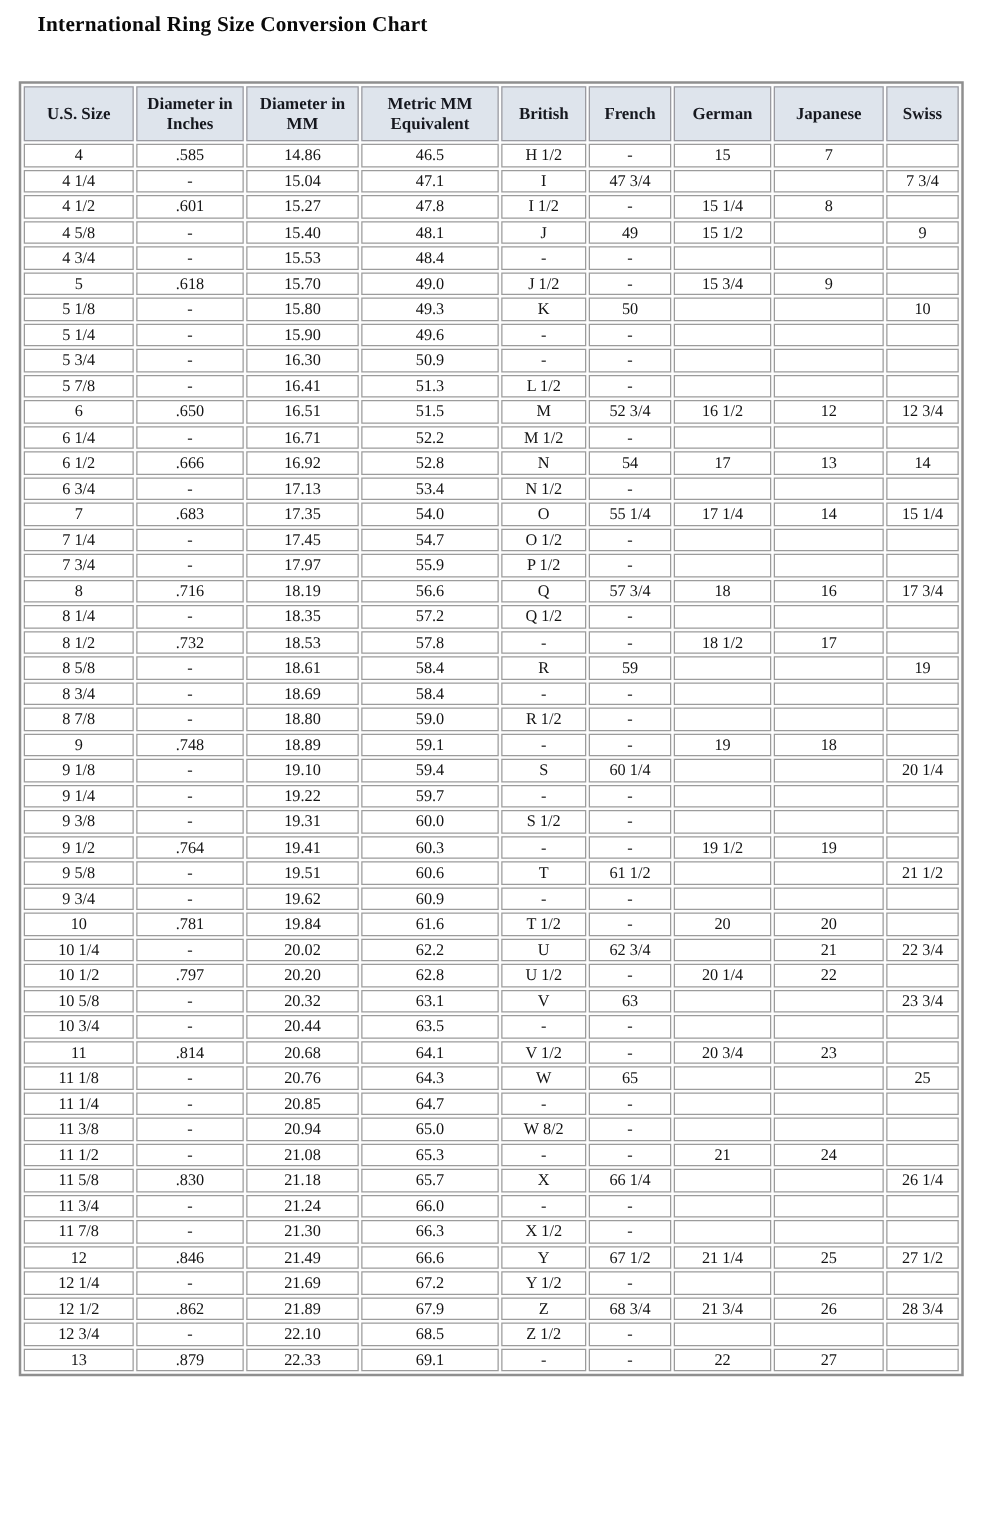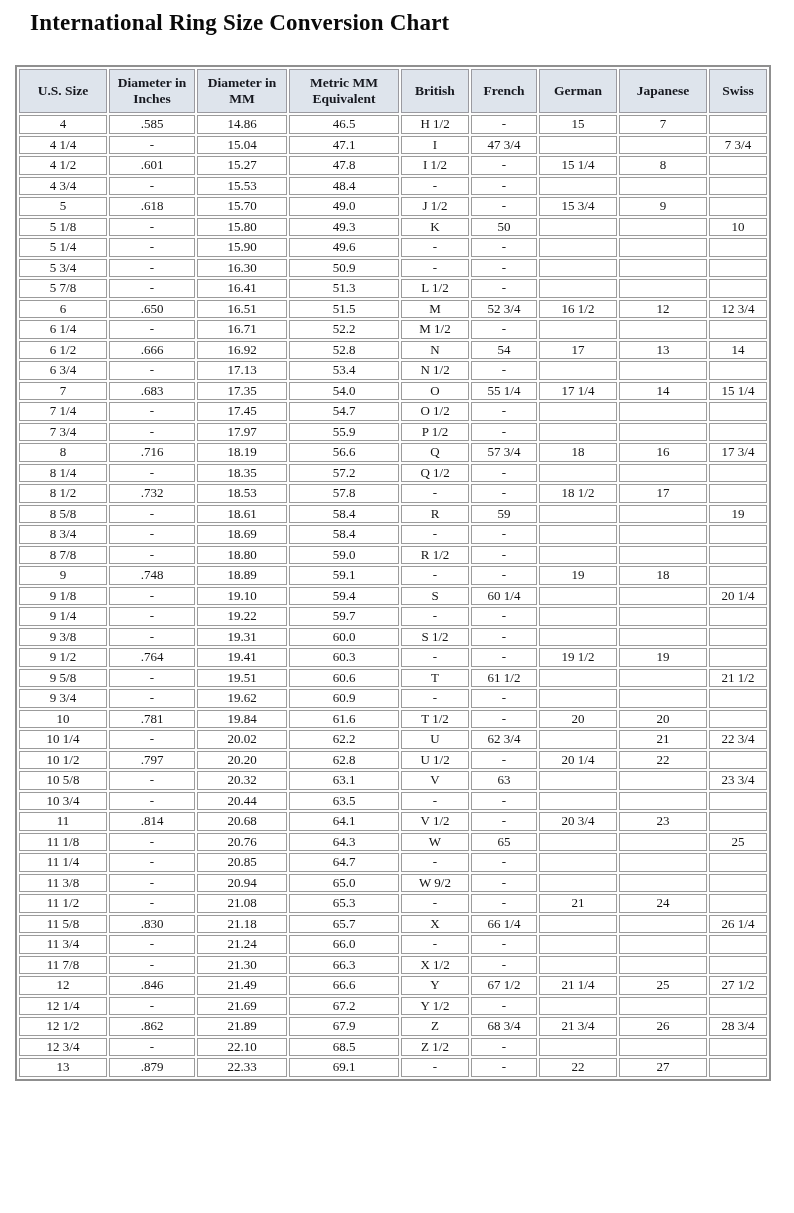--- a/index.html
+++ b/index.html
@@ -13,21 +13,21 @@
     height: 1213px;
     background: #ffffff;
     font-family: "Liberation Serif", serif;
     color: #111111;
     overflow: hidden;
   }
   .title {
     position: absolute;
     left: 30px;
     top: 10px;
-    font-size: 23px;
+    font-size: 17px;
     font-weight: bold;
     color: #0a0a0a;
     letter-spacing: 0.2px;
   }
   table.ring-table {
     position: absolute;
     left: 15px;
     top: 65px;
     width: 746px;
     border-collapse: separate;
@@ -121,20 +121,31 @@
           <td>.601</td>
           <td>15.27</td>
           <td>47.8</td>
           <td>I 1/2</td>
           <td>-</td>
           <td>15 1/4</td>
           <td>8</td>
           <td></td>
         </tr>
         <tr>
+          <td>4 5/8</td>
+          <td>-</td>
+          <td>15.40</td>
+          <td>48.1</td>
+          <td>J</td>
+          <td>49</td>
+          <td>15 1/2</td>
+          <td></td>
+          <td>9</td>
+        </tr>
+        <tr>
           <td>4 3/4</td>
           <td>-</td>
           <td>15.53</td>
           <td>48.4</td>
           <td>-</td>
           <td>-</td>
           <td></td>
           <td></td>
           <td></td>
         </tr>
@@ -499,21 +510,21 @@
           <td>-</td>
           <td></td>
           <td></td>
           <td></td>
         </tr>
         <tr>
           <td>11 3/8</td>
           <td>-</td>
           <td>20.94</td>
           <td>65.0</td>
-          <td>W 9/2</td>
+          <td>W 8/2</td>
           <td>-</td>
           <td></td>
           <td></td>
           <td></td>
         </tr>
         <tr>
           <td>11 1/2</td>
           <td>-</td>
           <td>21.08</td>
           <td>65.3</td>

